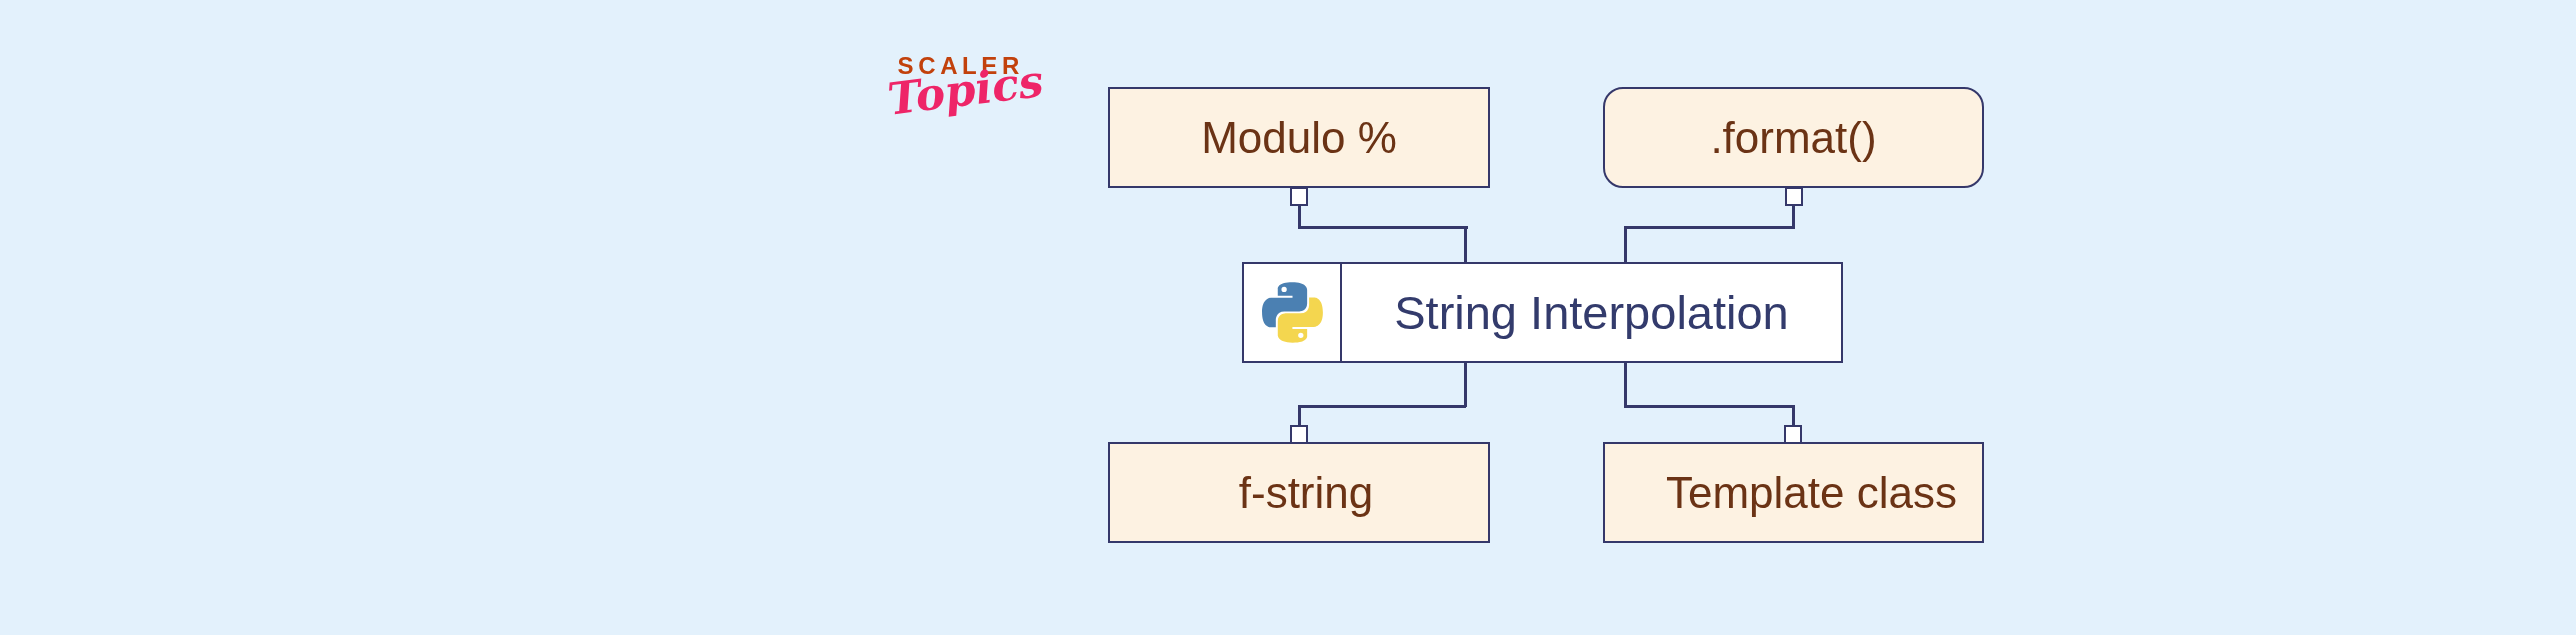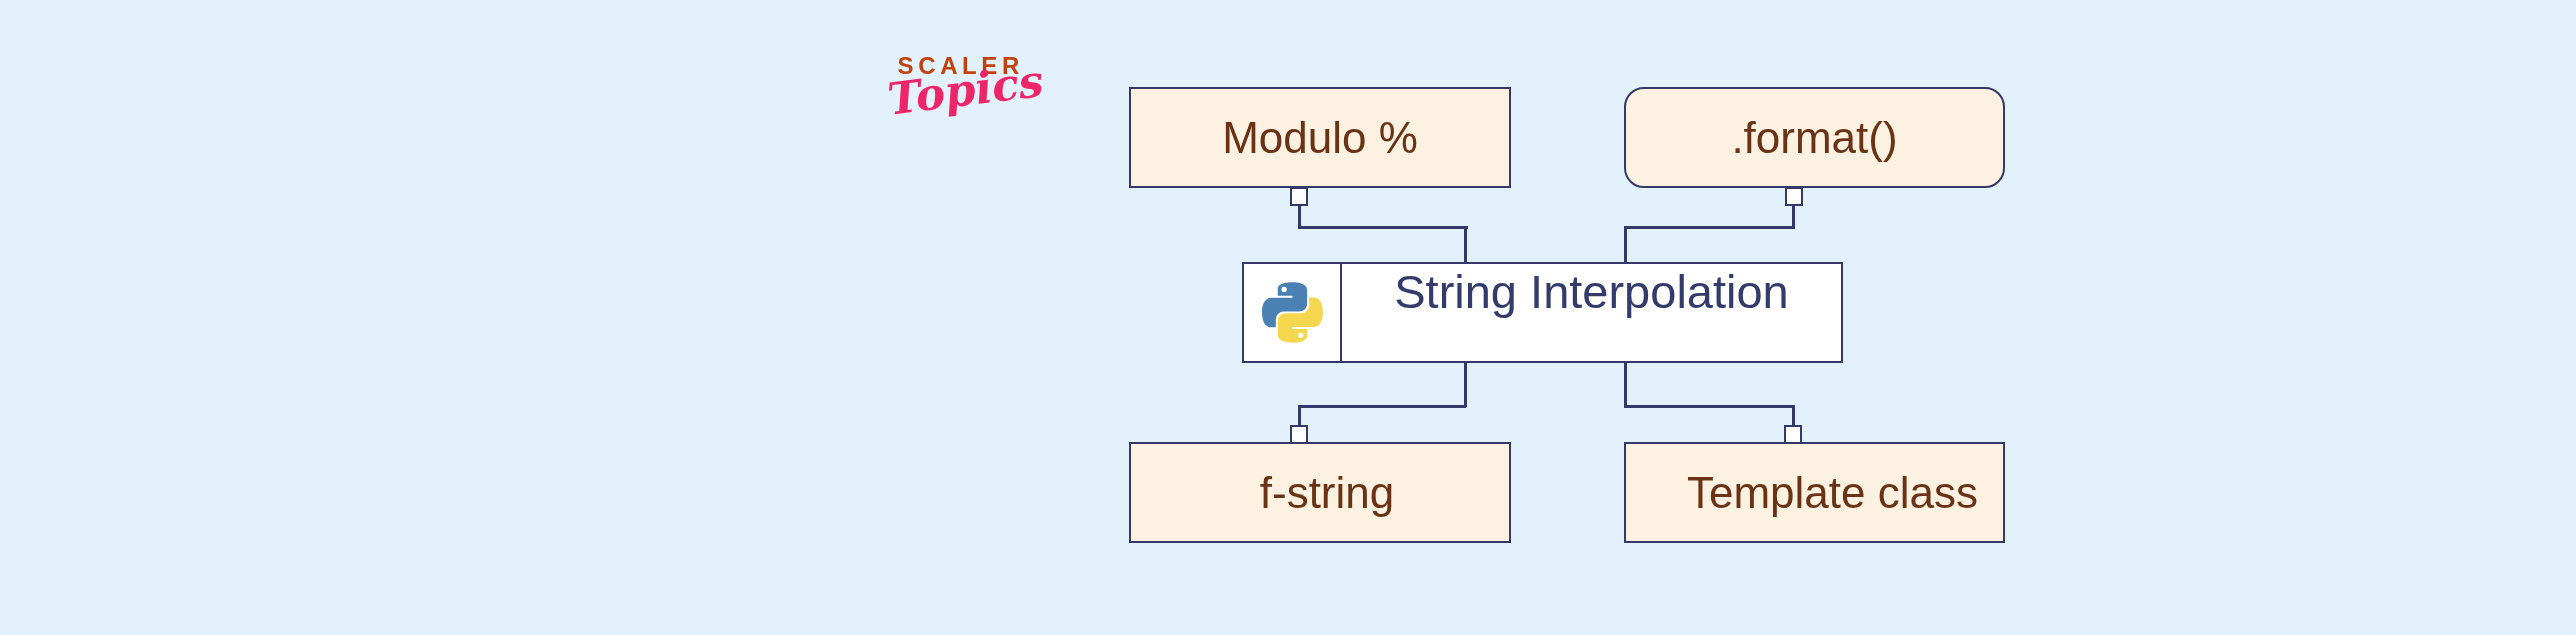--- a/index.html
+++ b/index.html
@@ -30,21 +30,21 @@
     transform-origin: left top;
   }
 
   
   .node {
     position: absolute;
     box-sizing: border-box;
     background: #FDF2E2;
     border: 2.1px solid #35386A;
     display: flex; align-items: center; justify-content: center;
-    font-size: 44px; color: #6B3315; margin-left: 21px;
+    font-size: 44px; color: #6B3315;
   }
   .node::before, .center-node::before {
     content: "";
     position: absolute;
     left: 4.6px; top: 4.6px;
     width: calc(100% + 4.1px); height: calc(100% + 4.1px);
     box-sizing: border-box;
     background: #F9B158;
     border: 2.1px solid #35386A;
     z-index: -1;
@@ -64,21 +64,21 @@
     display: flex; align-items: stretch;
   }
   .logo-cell {
     width: 96px; flex: 0 0 96px;
     border-right: 2.1px solid #35386A;
     display: flex; align-items: center; justify-content: center;
   }
   .logo-cell svg { width: 61px; height: 61px; }
   .title-cell {
     flex: 1;
-    display: flex; align-items: flex-start; justify-content: center;
+    display: flex; align-items: center; justify-content: center;
     font-size: 47px; color: #333B6C;
   }
 
   
   .cline { position: absolute; background: #35386A; }
   
   .tl-v1 { left: 1298px; top: 205px; width: 2.6px;  height: 24px; }
   .tl-h  { left: 1298px; top: 226px; width: 170px; height: 2.6px; }
   .tl-v2 { left: 1464px; top: 226px; width: 2.6px;  height: 38px; }
   

